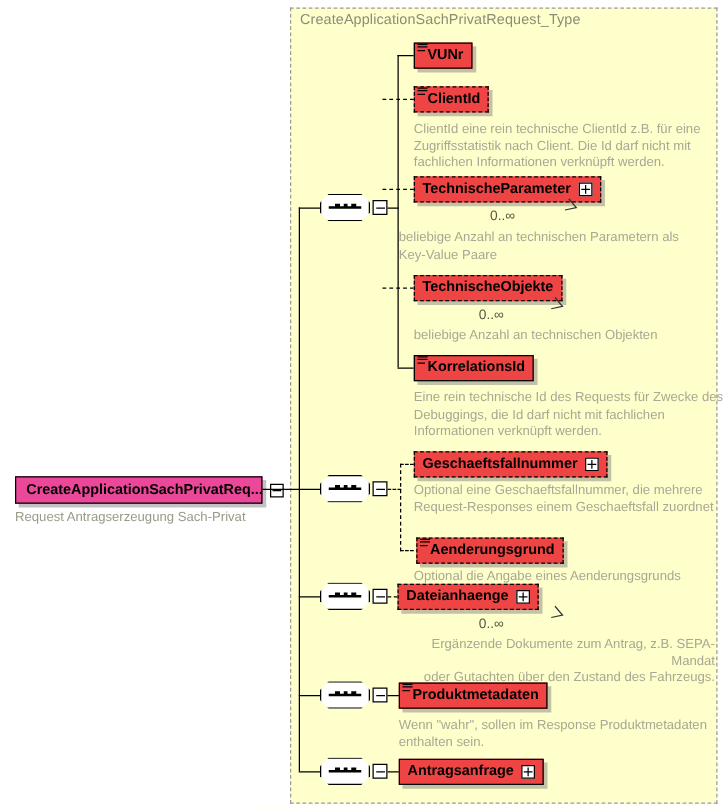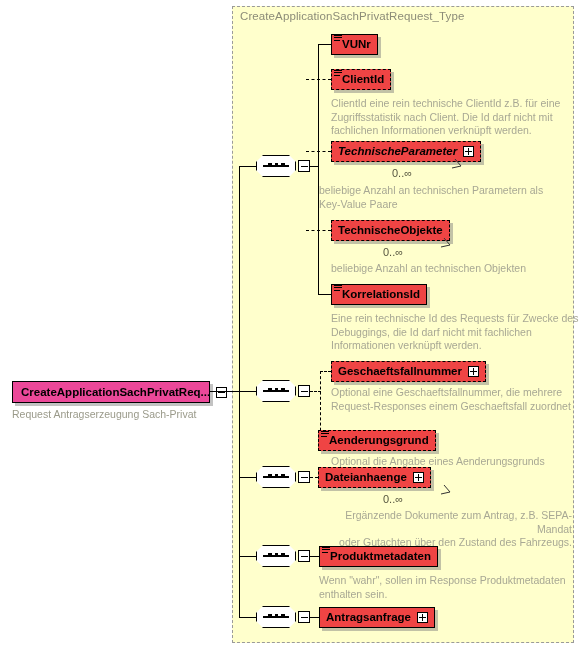--- a/index.html
+++ b/index.html
@@ -204,21 +204,21 @@
         <i></i>
         <i></i>
         <i></i>
       </span>
     <span class="label">ClientId</span>
   </div>
   <div class="annot" style="left:331px; top:97px; width:240px;">ClientId eine rein technische ClientId z.B. für eine
 Zugriffsstatistik nach Client. Die Id darf nicht mit
 fachlichen Informationen verknüpft werden.</div>
 
-  <div class="node optional" style="left:331px; top:141px;font-style:italic;">
+  <div class="node optional" style="left:331px; top:141px;">
     <span class="label">TechnischeParameter</span>
     <span class="expander"></span>
   </div>
   <div class="card" style="left:392px; top:167px;">0..∞</div>
   <div class="annot" style="left:319px; top:184px; width:240px;">beliebige Anzahl an technischen Parametern als
 Key-Value Paare</div>
 
   <div class="node optional" style="left:331px; top:220px;">
     <span class="label">TechnischeObjekte</span>
   </div>
@@ -252,21 +252,21 @@
   <div class="ln dash-h" style="left:320px; top:371px; width:11px;"></div>
   <div class="ln dash-h" style="left:320px; top:440px; width:11px;"></div>
 
   <div class="node optional" style="left:331px; top:361px;">
     <span class="label">Geschaeftsfallnummer</span>
     <span class="expander"></span>
   </div>
   <div class="annot" style="left:331px; top:386px; width:250px;">Optional eine Geschaeftsfallnummer, die mehrere
 Request-Responses einem Geschaeftsfall zuordnet</div>
 
-  <div class="node optional has-glyph" style="left:318px; top:430px;">
+  <div class="node optional has-glyph" style="left:333px; top:430px;">
     <span class="simple-glyph">
         <i></i>
         <i></i>
         <i></i>
       </span>
     <span class="label">Aenderungsgrund</span>
   </div>
   <div class="annot" style="left:331px; top:455px; width:260px;">Optional die Angabe eines Aenderungsgrunds</div>
 
   <div class="compositor" style="left:256px; top:466px;">

